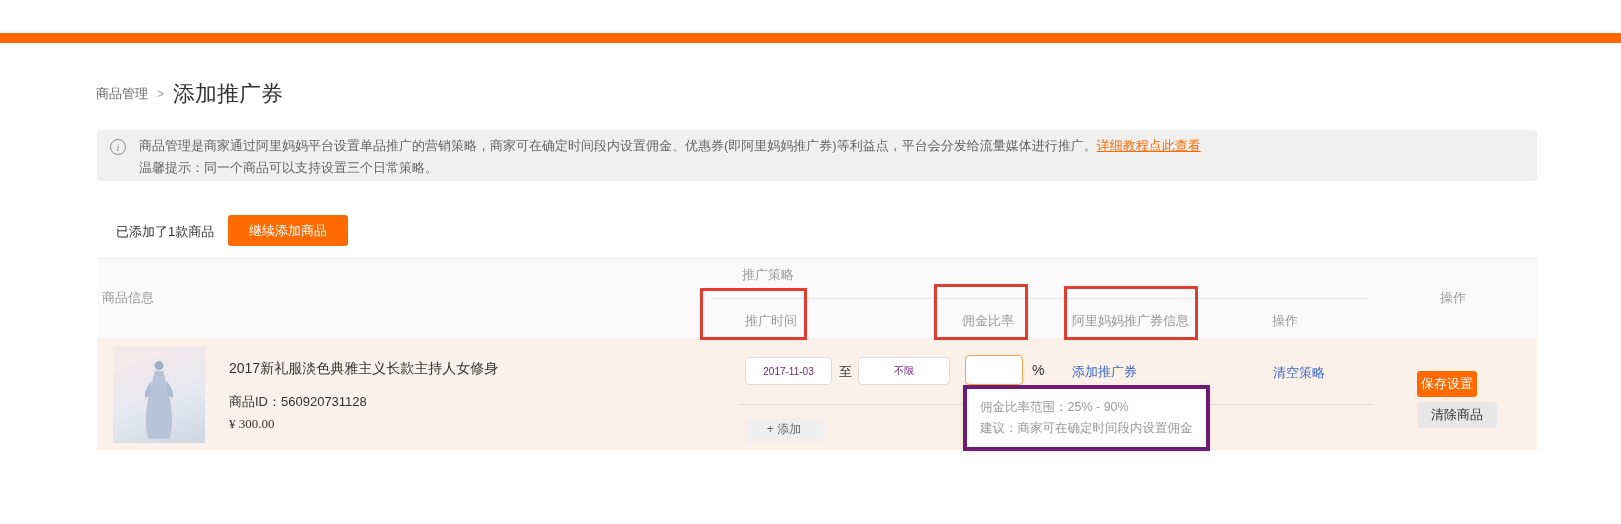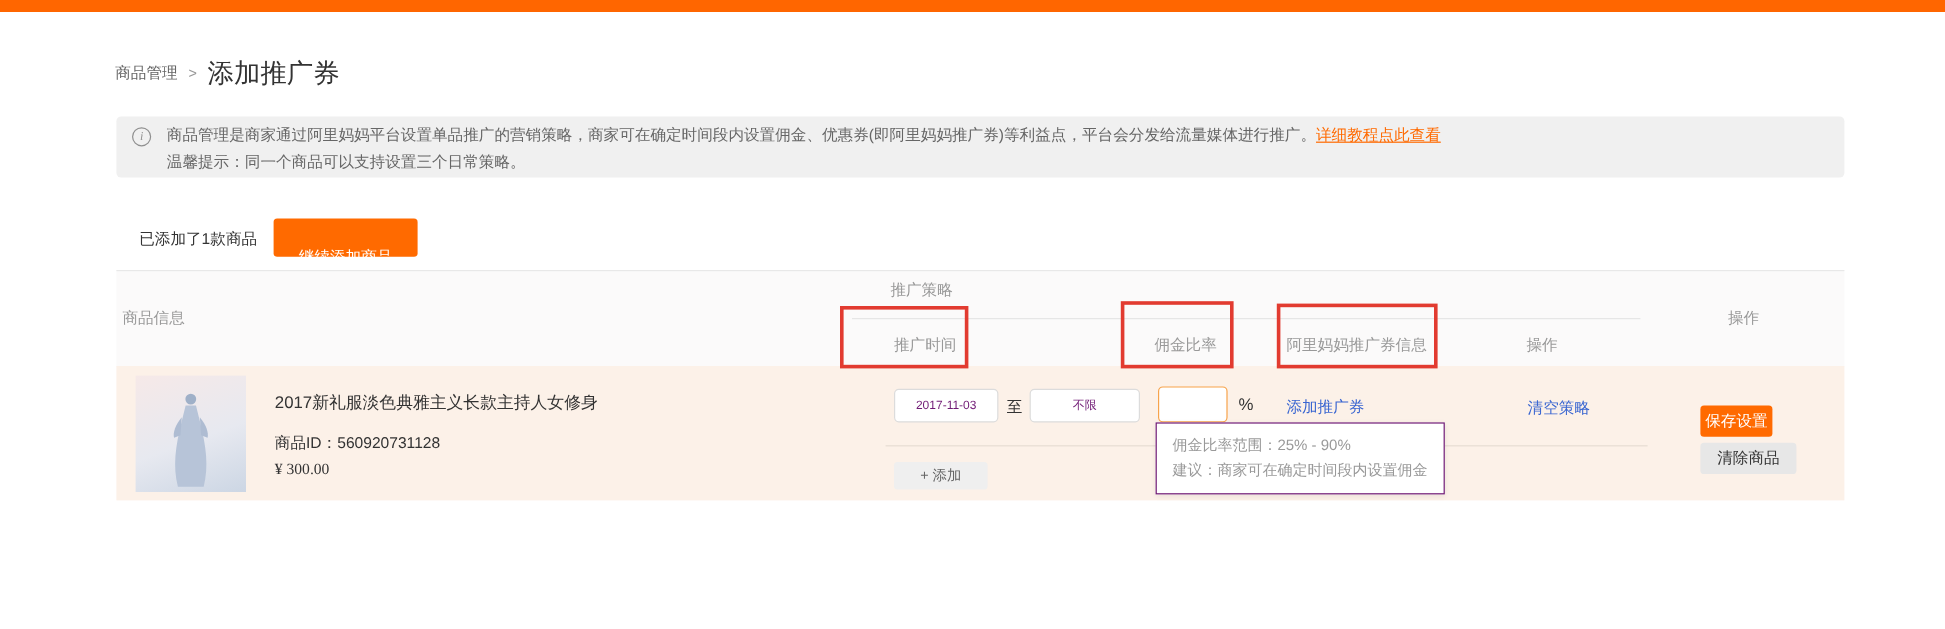--- a/index.html
+++ b/index.html
@@ -1,34 +1,34 @@
 <!DOCTYPE html>
 <html><head>
 <meta charset="utf-8">
 <style>
   html,body{margin:0;padding:0;background:#fff;}
   .screen{
     position:relative;width:1621px;height:524px;overflow:hidden;background:#fff;
     font-family:"Liberation Sans","DejaVu Sans",sans-serif;color:#333;font-size:13px;
   }
-  .abs{position:absolute;}
+  .abs{position:absolute;margin-top:33px;}
   .topbar{left:0;top:0;width:1621px;height:10px;background:#ff6600;}
   .breadcrumb{left:96px;top:46px;display:flex;align-items:center;gap:9px;}
   .crumb-parent{font-size:13px;color:#666;}
   .crumb-sep{font-size:12px;color:#999;}
   .page-title{font-size:22px;color:#333;}
   .notice{left:97px;top:97px;width:1440px;height:51px;background:#f0f0f0;border-radius:4px;}
   .info-icon{position:absolute;left:13px;top:9px;width:14px;height:14px;border:1px solid #8f8f8f;
     border-radius:50%;color:#8f8f8f;font-size:10px;font-style:italic;font-family:"Liberation Serif","DejaVu Serif",serif;
     display:flex;align-items:center;justify-content:center;}
   .notice-text{position:absolute;left:42px;top:5px;line-height:22px;color:#666;}
   .notice-link{color:#ff6a00;text-decoration:underline;cursor:pointer;}
   .added-text{left:116px;top:190px;color:#333;}
   .btn-continue{left:228px;top:182px;width:120px;height:31px;background:#ff6a00;color:#fff;
-    border:none;border-radius:3px;font-size:13px;line-height:31px;text-align:center;cursor:pointer;padding:16px;}
+    border:none;border-radius:3px;font-size:13px;line-height:31px;text-align:center;cursor:pointer;padding:0;}
   .header-band{left:97px;top:225px;width:1440px;height:80px;background:#fbfafa;border-top:1px solid #e8e8e8;}
   .th{color:#999;font-size:13px;}
   .group-line{left:710px;top:265px;width:657px;height:1px;background:#e6e6e6;}
   .row{left:97px;top:305px;width:1440px;height:112px;background:#fcf1e8;}
   .prod-img{position:absolute;left:16px;top:8px;width:92px;height:97px;
     background:linear-gradient(160deg,#f6e9e8 0%,#e7e9f0 55%,#ccd6e4 100%);
     display:flex;align-items:flex-end;justify-content:center;overflow:hidden;}
   .prod-title{position:absolute;left:132px;top:22px;font-size:14px;color:#333;}
   .prod-id{position:absolute;left:132px;top:55px;font-size:13px;color:#333;}
   .prod-price{position:absolute;left:132px;top:78px;font-size:13px;color:#333;font-family:Liberation Serif, serif;}
@@ -42,21 +42,21 @@
   .link-blue{color:#3a66d1;text-decoration:none;cursor:pointer;}
   .link-coupon{position:absolute;left:975px;top:25px;}
   .link-clear{position:absolute;left:1176px;top:26px;}
   .row-divider{position:absolute;left:641px;top:66px;width:635px;height:1px;background:#e7ddd3;}
   .btn-addrow{position:absolute;left:648px;top:80px;width:78px;height:23px;background:#efefef;
     border:none;border-radius:3px;color:#666;font-size:12px;cursor:pointer;padding:0;font-family:inherit;}
   .btn-save{position:absolute;left:1320px;top:33px;width:60px;height:26px;background:#ff6a00;color:#fff;
     border:none;border-radius:3px;font-size:13px;cursor:pointer;padding:0;font-family:inherit;}
   .btn-remove{position:absolute;left:1320px;top:64px;width:80px;height:26px;background:#e7e7e7;color:#333;
     border:none;border-radius:3px;font-size:13px;cursor:pointer;padding:0;font-family:inherit;}
-  .tooltip{position:absolute;left:866px;top:47px;background:#fff;border:1px solid #701a75;
+  .tooltip{position:absolute;left:866px;top:47px;background:#fff;border:4px solid #701a75;
     box-shadow:0 1px 5px rgba(0,0,0,0.08);padding:8px 13px;line-height:21px;font-size:12.5px;
     color:#999;white-space:nowrap;z-index:5;}
   .red-rect{border:3px solid #e23b30;background:transparent;box-sizing:border-box;z-index:10;pointer-events:none;}
   .rr1{left:700px;top:255px;width:107px;height:52px;}
   .rr2{left:934px;top:251px;width:94px;height:56px;}
   .rr3{left:1064px;top:253px;width:134px;height:54px;}
 </style>
 </head>
 <body>
 

